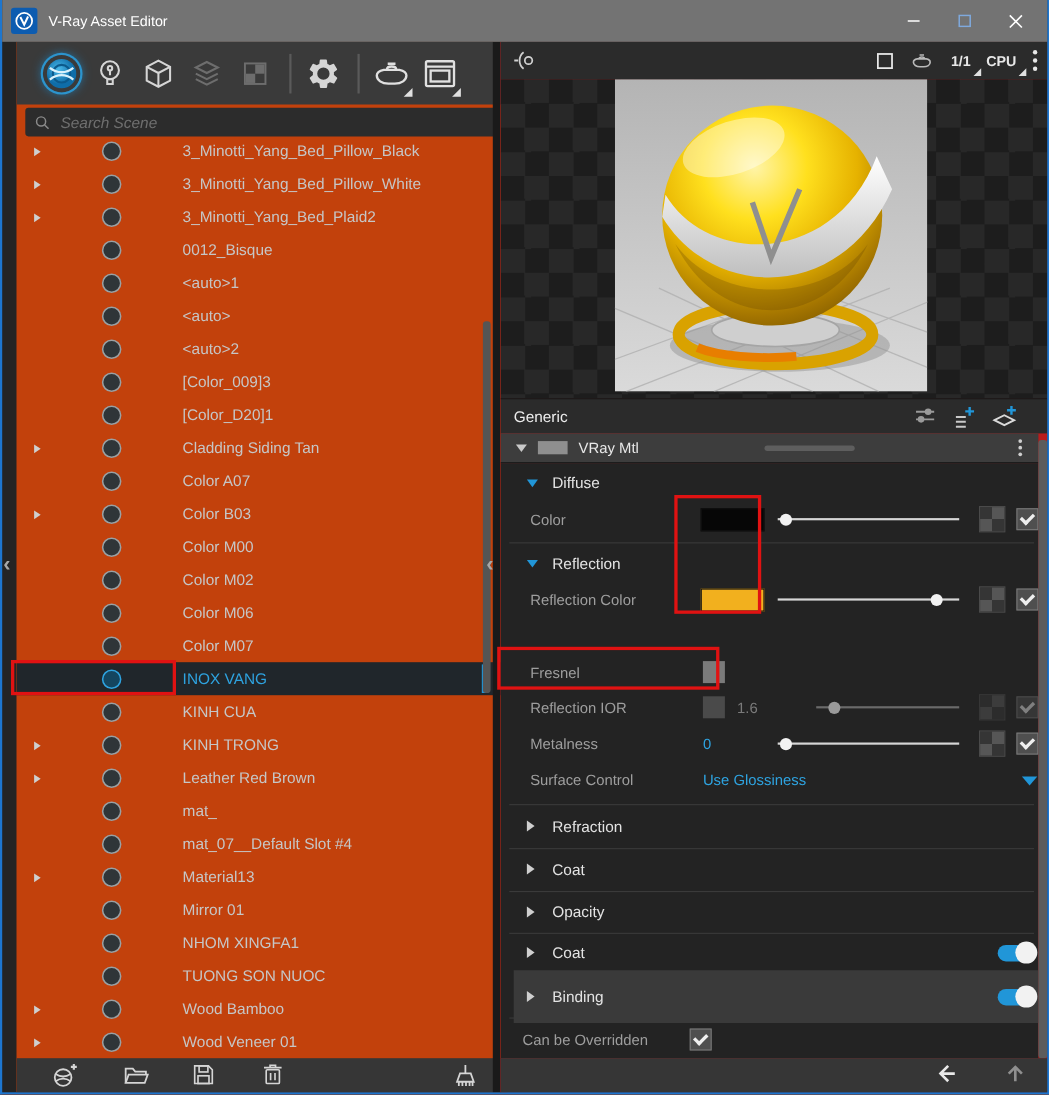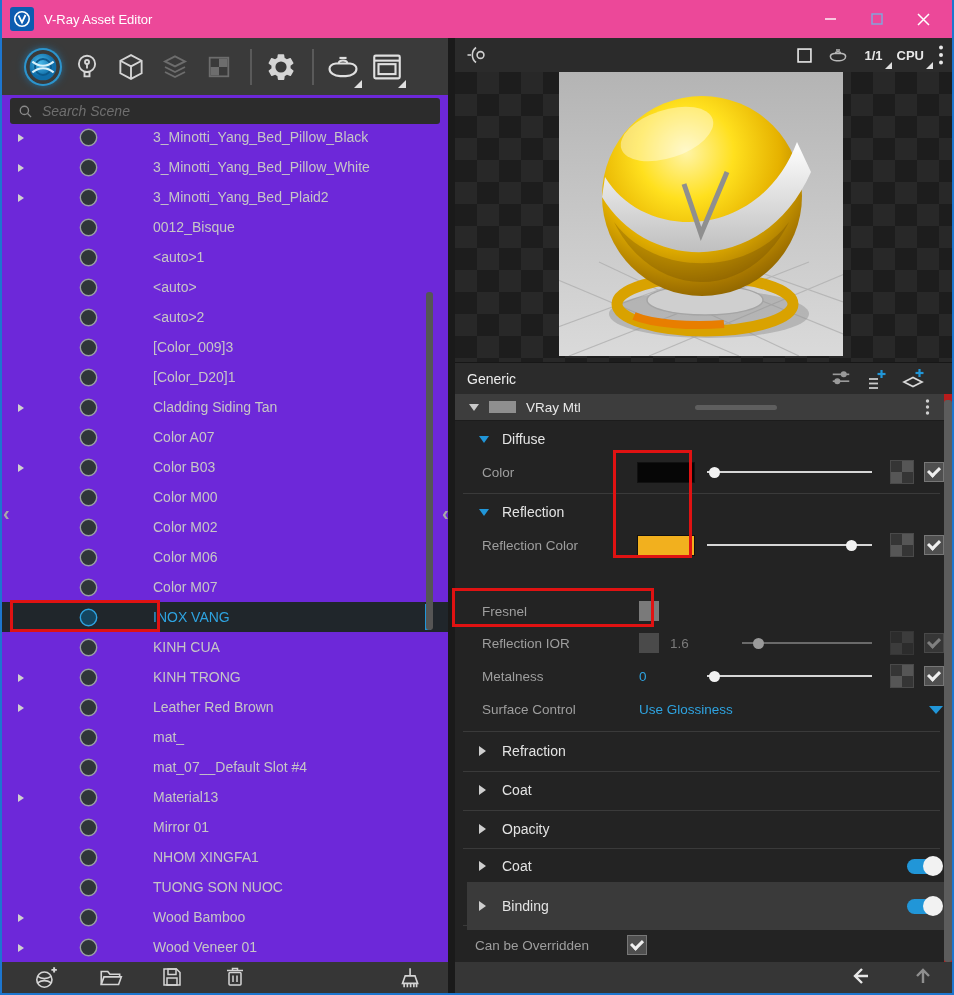--- a/index.html
+++ b/index.html
@@ -1,29 +1,29 @@
 <!DOCTYPE html>
 <html><head>
 <meta charset="utf-8">
 <style>
   html,body{margin:0;padding:0;background:#6b6b6b;}
   *{box-sizing:border-box;}
   .window{position:relative;width:954px;height:995px;font-family:"Liberation Sans",sans-serif;
     background:#242424;border:2px solid #1d76cf;border-top:none;overflow:hidden;
     -webkit-font-smoothing:antialiased;}
   
-  .titlebar{position:absolute;top:0;left:-2px;right:-2px;height:38px;background:#ec4899;
+  .titlebar{position:absolute;top:0;left:-2px;right:-2px;height:38px;background:#737373;
     display:flex;align-items:center;padding-left:10px;z-index:5;}
   .vray-logo{width:24px;height:24px;border-radius:3px;background:#0d5cb0;display:flex;
     align-items:center;justify-content:center;margin-right:10px;}
   .title-text{color:#fff;font-size:13px;}
   .win-controls{position:absolute;right:8px;top:0;height:38px;display:flex;}
   .wbtn{width:46px;height:38px;display:flex;align-items:center;justify-content:center;cursor:default;}
   
-  .left-panel{position:absolute;left:0;top:38px;width:446px;bottom:0;background:#6d28d9;overflow:hidden;}
+  .left-panel{position:absolute;left:13px;top:38px;width:446px;bottom:0;background:#c2410c;overflow:hidden;}
   .panel-divider{position:absolute;left:446px;top:38px;width:7px;bottom:0;background:#1a1a1a;}
   .right-panel{position:absolute;left:453px;top:38px;right:0;bottom:0;background:#b91c1c;overflow:hidden;}
   
   .lp-toolbar{position:absolute;top:0;left:0;right:0;height:57px;background:#3a3a3a;
     display:flex;align-items:center;padding-left:24px;}
   .tb-icon{width:34px;height:34px;margin-right:10px;display:flex;align-items:center;
     justify-content:center;position:relative;}
   .tb-sep{width:2px;height:36px;background:#5a5a5a;margin:0 12px 0 4px;}
   .corner-tri{position:absolute;right:-2px;bottom:-4px;width:0;height:0;
     border-left:8px solid transparent;border-bottom:8px solid #e0e0e0;}

